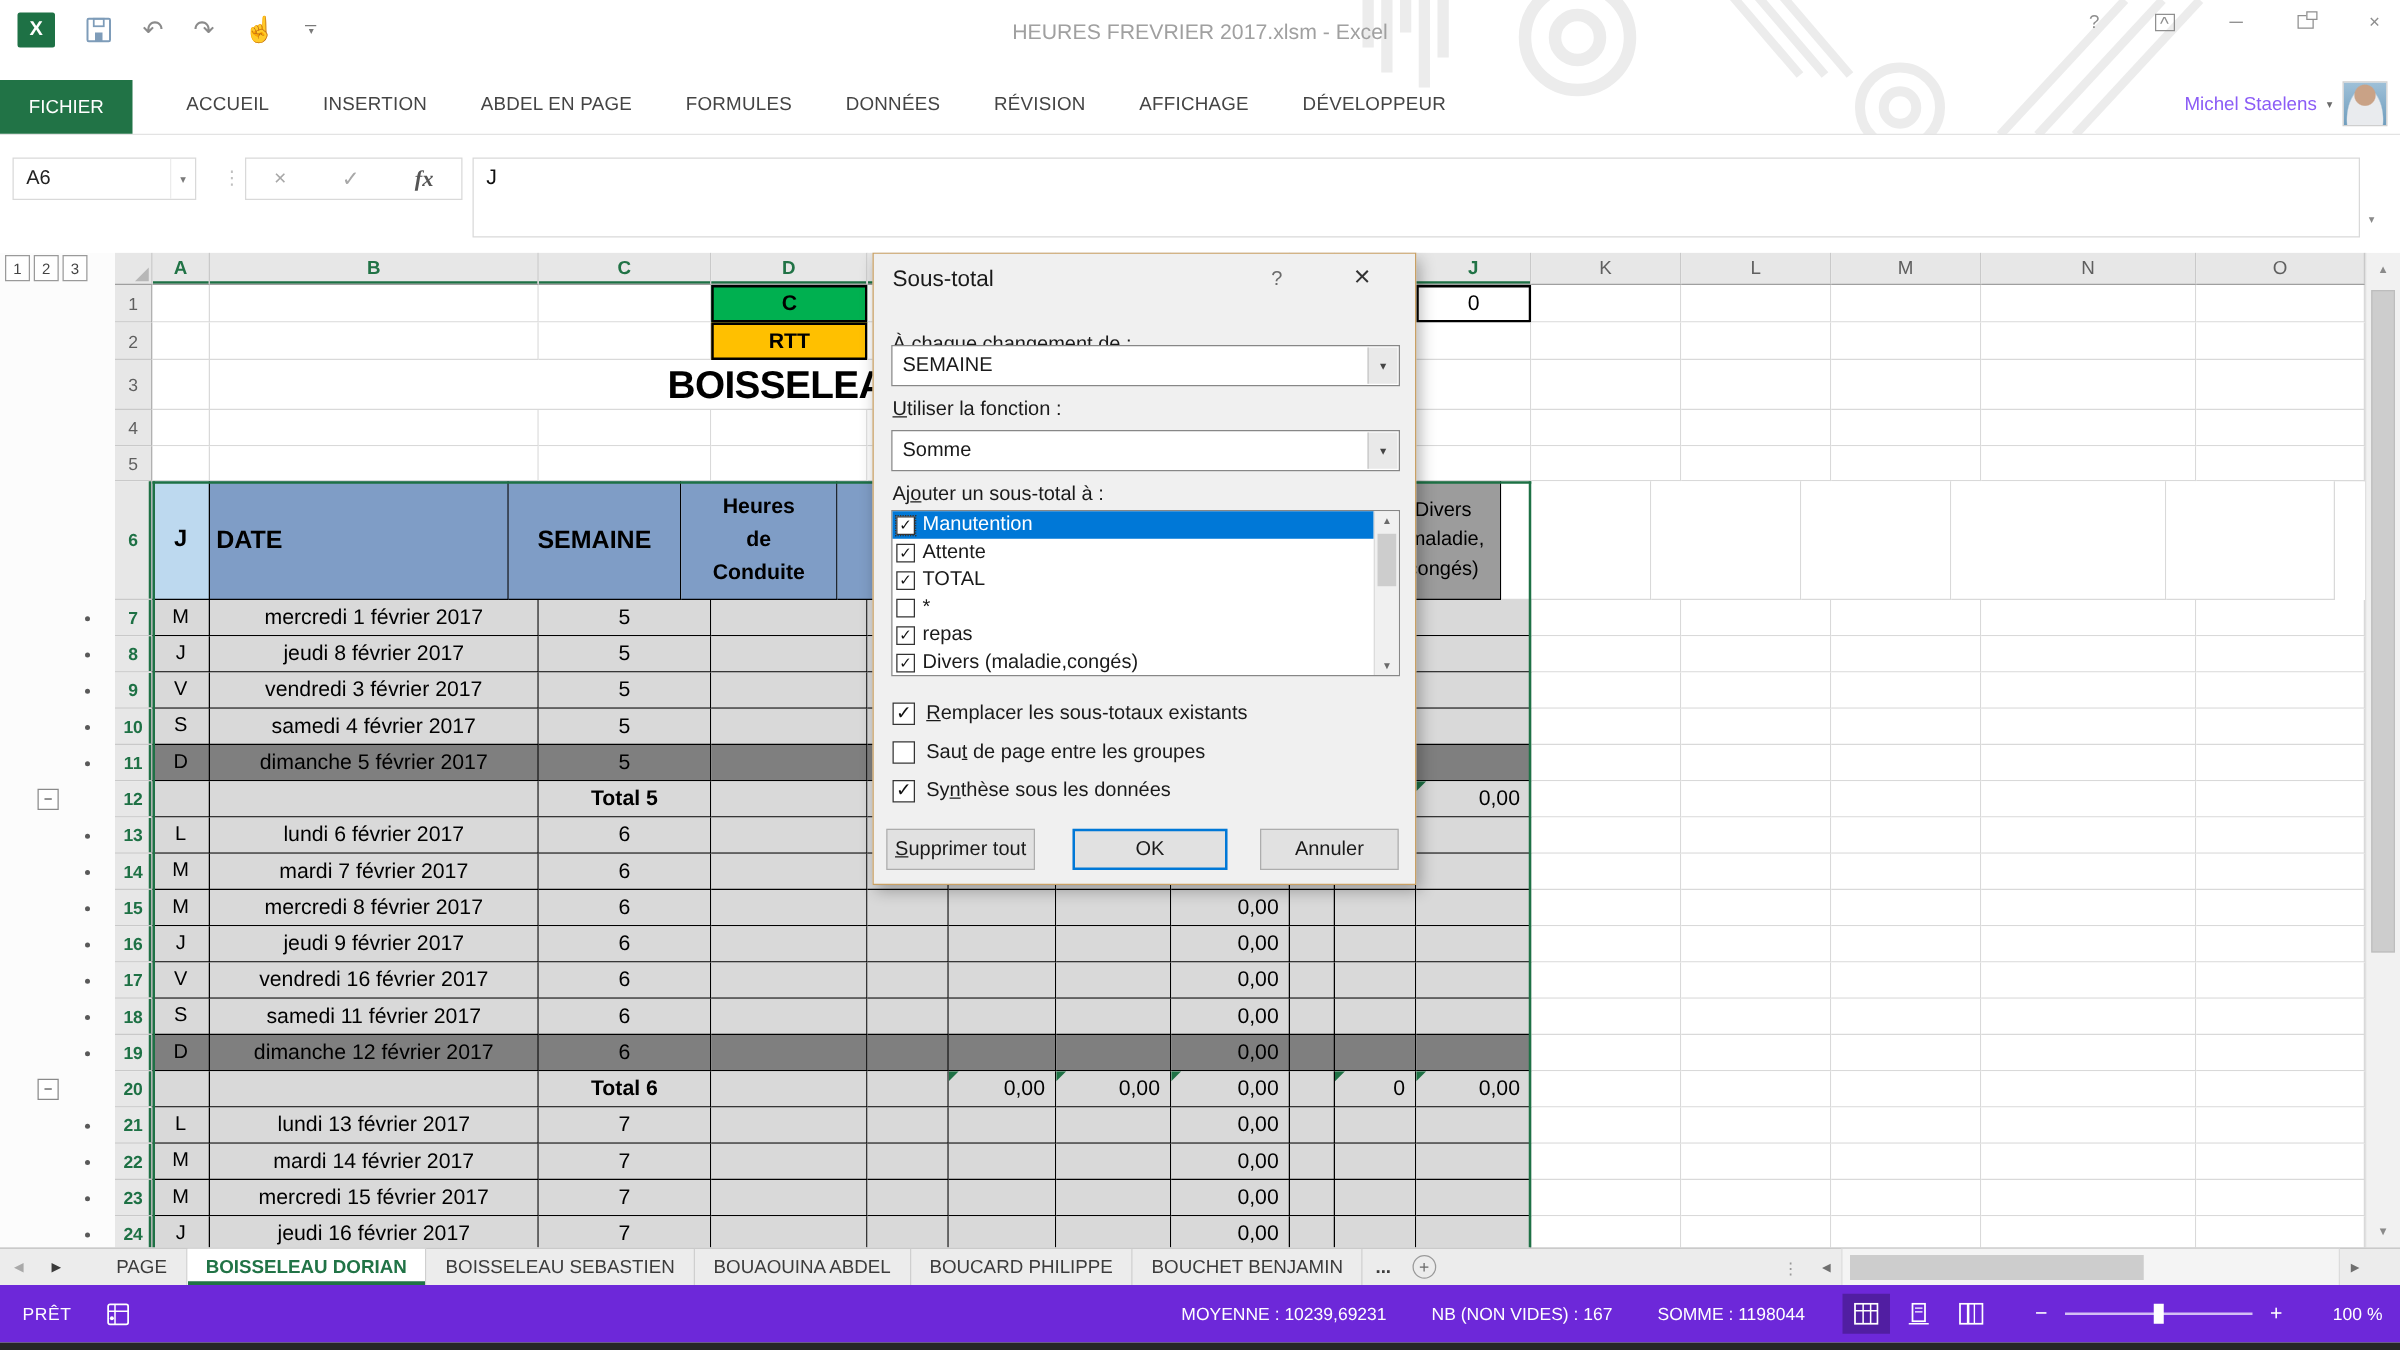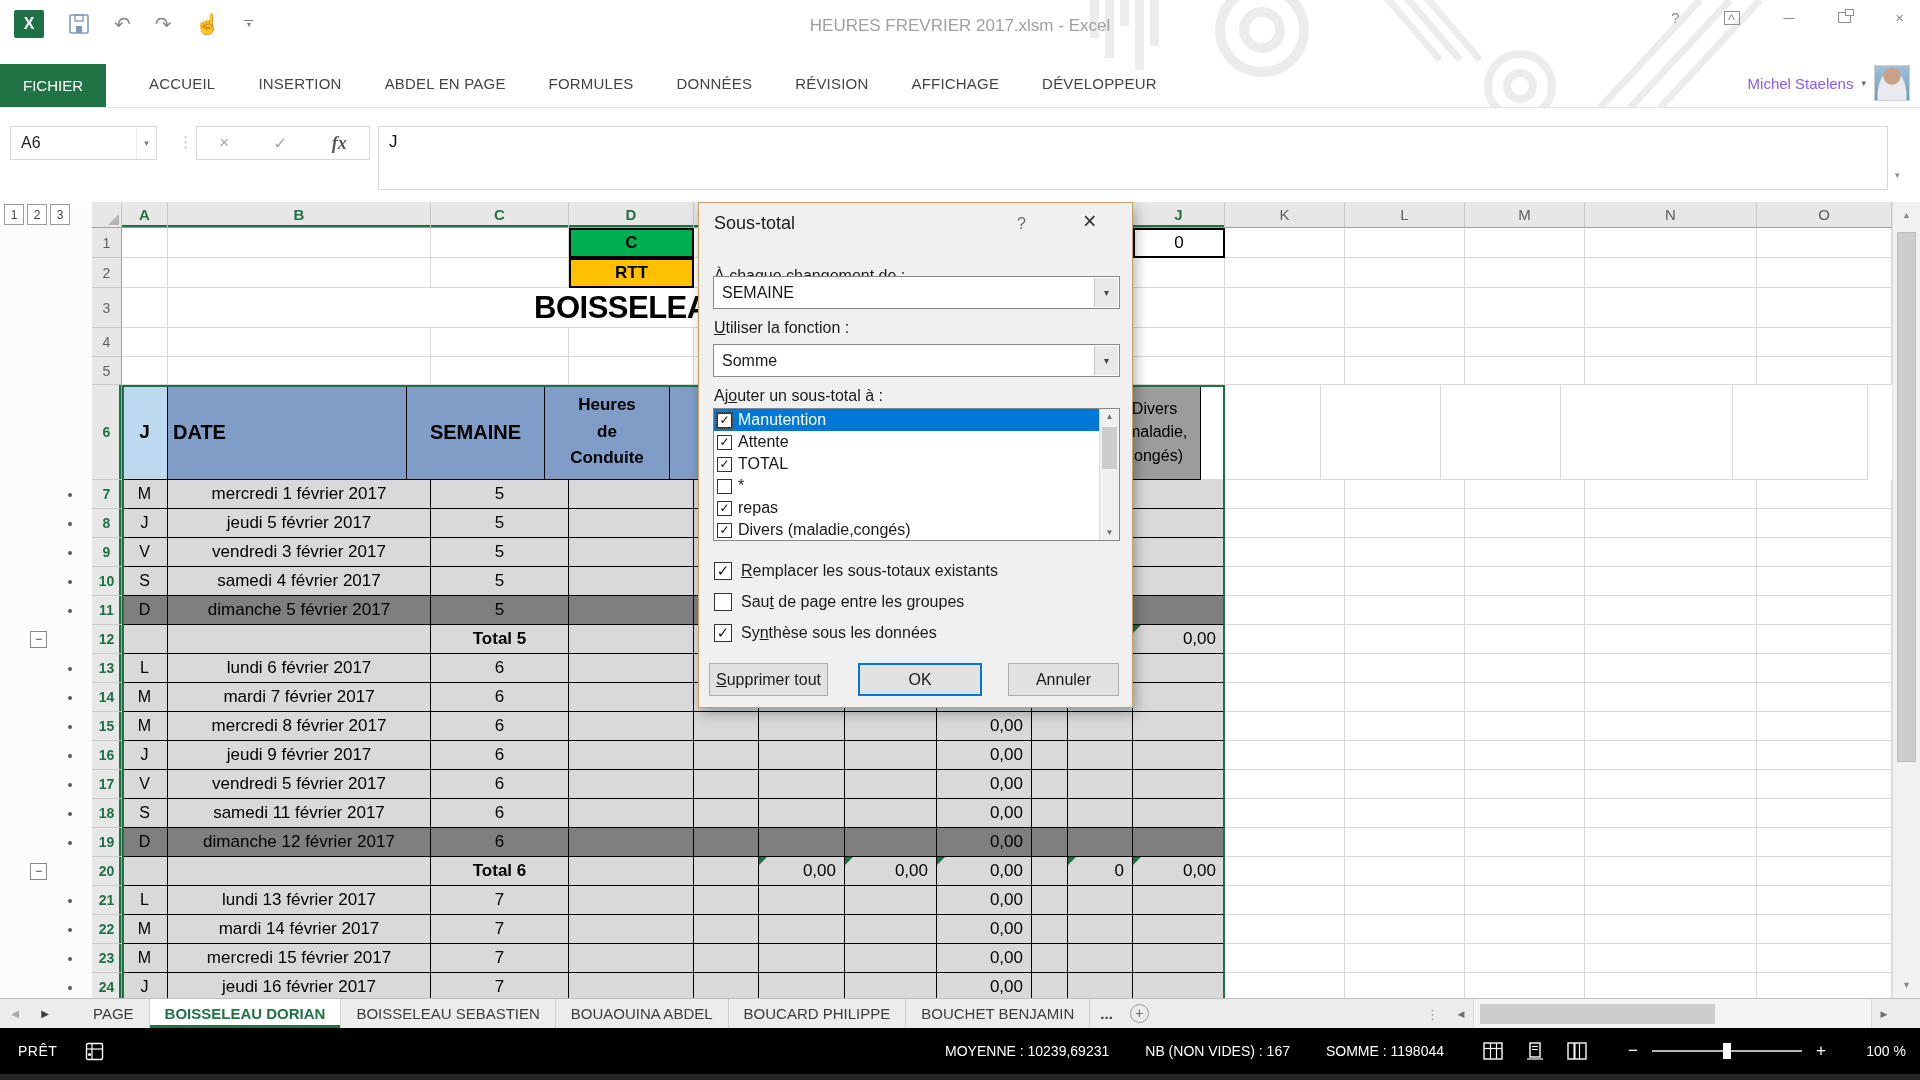--- a/index.html
+++ b/index.html
@@ -132,21 +132,21 @@
   .stab-active{background:#fff;color:#217346;font-weight:bold;box-shadow:inset 0 -3px 0 #217346}
   .smore{display:flex;align-items:center;padding:0 10px;font-weight:bold;color:#3c3c3c;font-size:15px}
   .sadd{width:19px;height:19px;border:1px solid #9a9a9a;border-radius:50%;color:#6a6a6a;font-size:14px;line-height:16px;text-align:center;align-self:center;margin-left:7px}
   .hscroll{position:absolute;right:24px;top:0;height:30px;width:470px;display:flex;align-items:center}
   .splitter{color:#9a9a9a;font-size:13px;margin-right:10px}
   .hs-btn{width:24px;text-align:center;font-size:9px;color:#6f6f6f}
   .hs-track{flex:1;height:30px;position:relative;background:#f4f4f4;border-left:1px solid #dcdcdc;border-right:1px solid #dcdcdc}
   .hs-thumb{position:absolute;left:6px;top:5px;width:235px;height:20px;background:#cdcdcd}
 
   
-  .statusbar{position:absolute;top:1028px;left:0;width:1920px;height:46px;background:#000000;display:flex;align-items:center;justify-content:space-between;color:#fff}
+  .statusbar{position:absolute;top:1028px;left:0;width:1920px;height:46px;background:#6d28d9;display:flex;align-items:center;justify-content:space-between;color:#fff}
   .sb-left{display:flex;align-items:center;gap:28px;padding-left:18px}
   .sb-mode{font-size:14px;letter-spacing:.5px}
   .sb-right{display:flex;align-items:center;gap:30px;padding-right:14px}
   .sb-stats{display:flex;gap:36px;font-size:14px}
   .sb-views{display:flex;gap:4px}
   .vbtn{width:38px;height:32px;display:flex;align-items:center;justify-content:center}
   .vbtn.active{background:rgba(0,0,0,.25)}
   .sb-zoom{display:flex;align-items:center;gap:12px}
   .zminus,.zplus{font-size:17px;width:14px;text-align:center}
   .ztrack{width:150px;height:2px;background:rgba(255,255,255,.7);position:relative}
@@ -412,21 +412,21 @@
             <div class="cell tbl" style="width: 92px;"></div>
             <div class="cell" style="width: 120px;"></div>
             <div class="cell" style="width: 120px;"></div>
             <div class="cell" style="width: 120px;"></div>
             <div class="cell" style="width: 172px;"></div>
             <div class="cell" style="width: 135px;"></div>
           </div>
           <div class="grow trow" style="height: 29px;">
             <div class="rowhdr rowsel">8</div>
             <div class="cell tbl day" style="width: 46px;">J</div>
-            <div class="cell tbl" style="width: 263px;">jeudi 5 février 2017</div>
+            <div class="cell tbl" style="width: 263px;">jeudi 8 février 2017</div>
             <div class="cell tbl" style="width: 138px;">5</div>
             <div class="cell tbl" style="width: 125px;"></div>
             <div class="cell tbl" style="width: 65px;"></div>
             <div class="cell tbl" style="width: 86px;"></div>
             <div class="cell tbl" style="width: 92px;"></div>
             <div class="cell tbl" style="width: 95px;"></div>
             <div class="cell tbl" style="width: 36px;"></div>
             <div class="cell tbl" style="width: 65px;"></div>
             <div class="cell tbl" style="width: 92px;"></div>
             <div class="cell" style="width: 120px;"></div>
@@ -583,21 +583,21 @@
             <div class="cell tbl" style="width: 92px;"></div>
             <div class="cell" style="width: 120px;"></div>
             <div class="cell" style="width: 120px;"></div>
             <div class="cell" style="width: 120px;"></div>
             <div class="cell" style="width: 172px;"></div>
             <div class="cell" style="width: 135px;"></div>
           </div>
           <div class="grow trow" style="height: 29px;">
             <div class="rowhdr rowsel">17</div>
             <div class="cell tbl day" style="width: 46px;">V</div>
-            <div class="cell tbl" style="width: 263px;">vendredi 5 février 2017</div>
+            <div class="cell tbl" style="width: 263px;">vendredi 16 février 2017</div>
             <div class="cell tbl" style="width: 138px;">6</div>
             <div class="cell tbl" style="width: 125px;"></div>
             <div class="cell tbl" style="width: 65px;"></div>
             <div class="cell tbl" style="width: 86px;"></div>
             <div class="cell tbl" style="width: 92px;"></div>
             <div class="cell tbl num" style="width: 95px;">0,00</div>
             <div class="cell tbl" style="width: 36px;"></div>
             <div class="cell tbl" style="width: 65px;"></div>
             <div class="cell tbl" style="width: 92px;"></div>
             <div class="cell" style="width: 120px;"></div>

